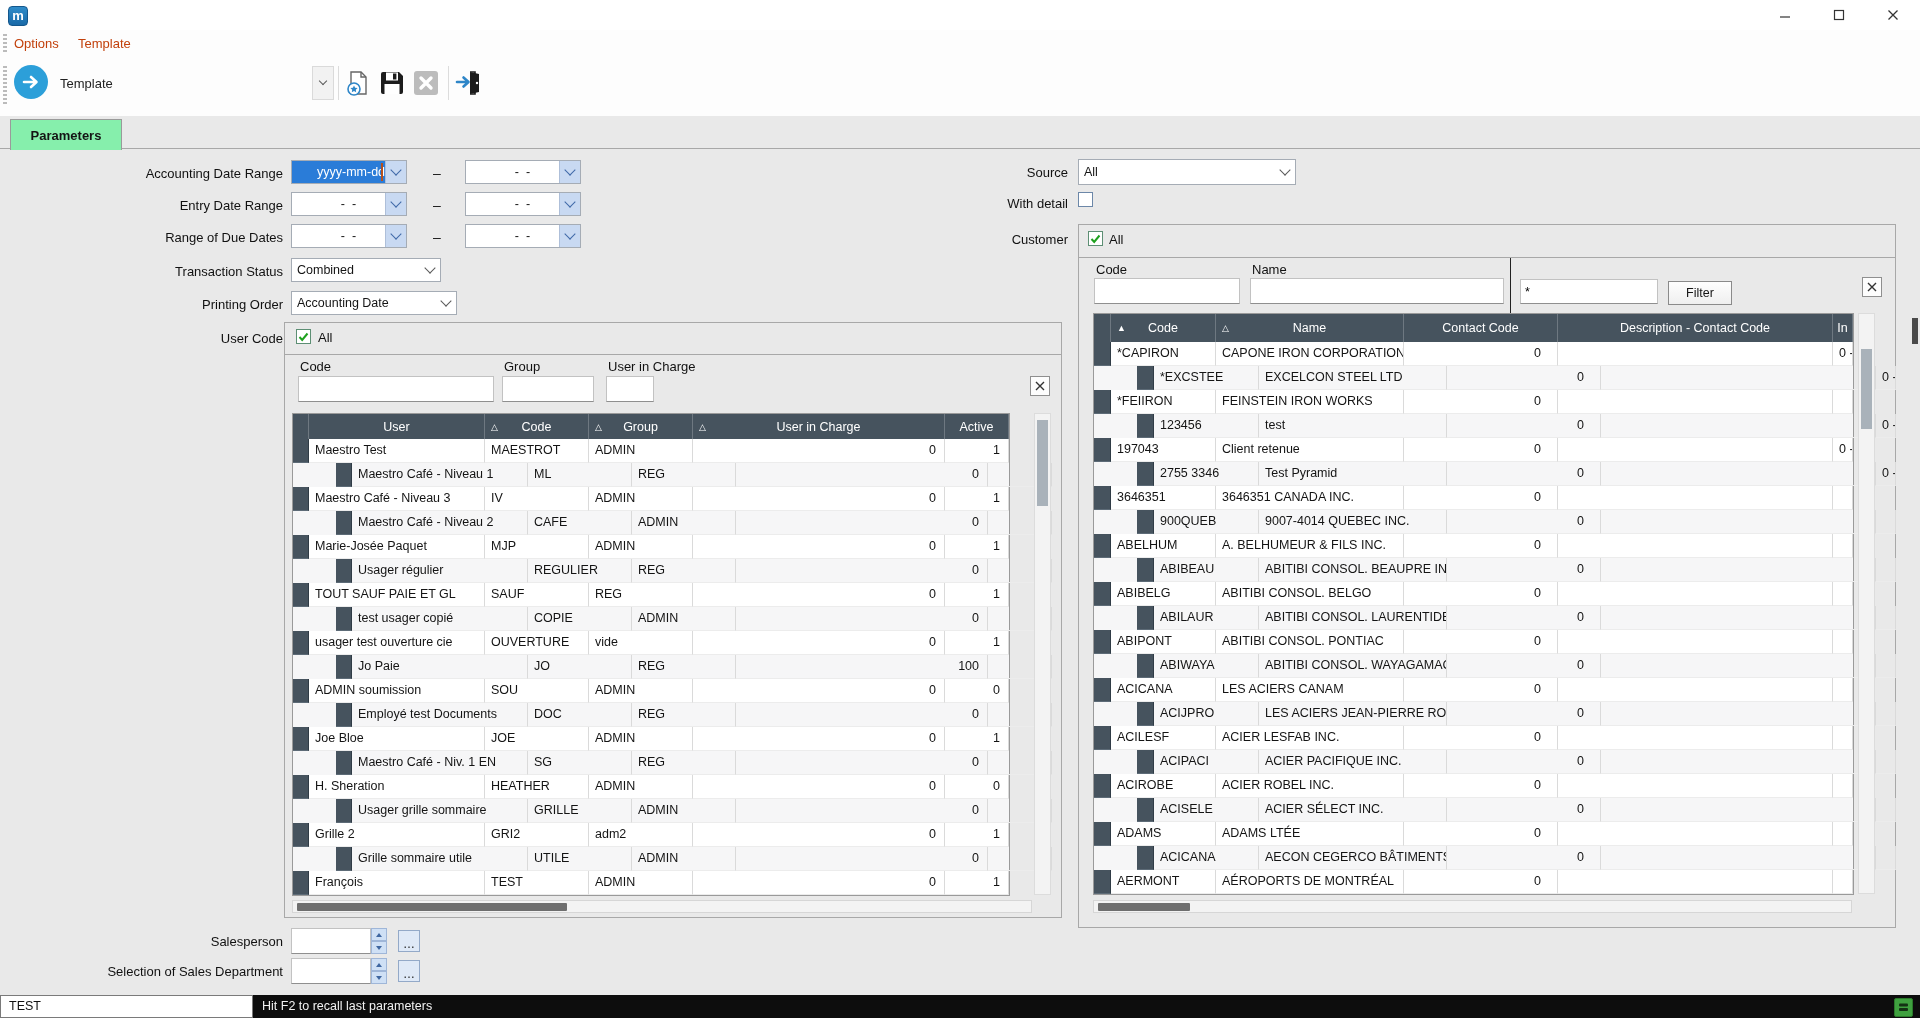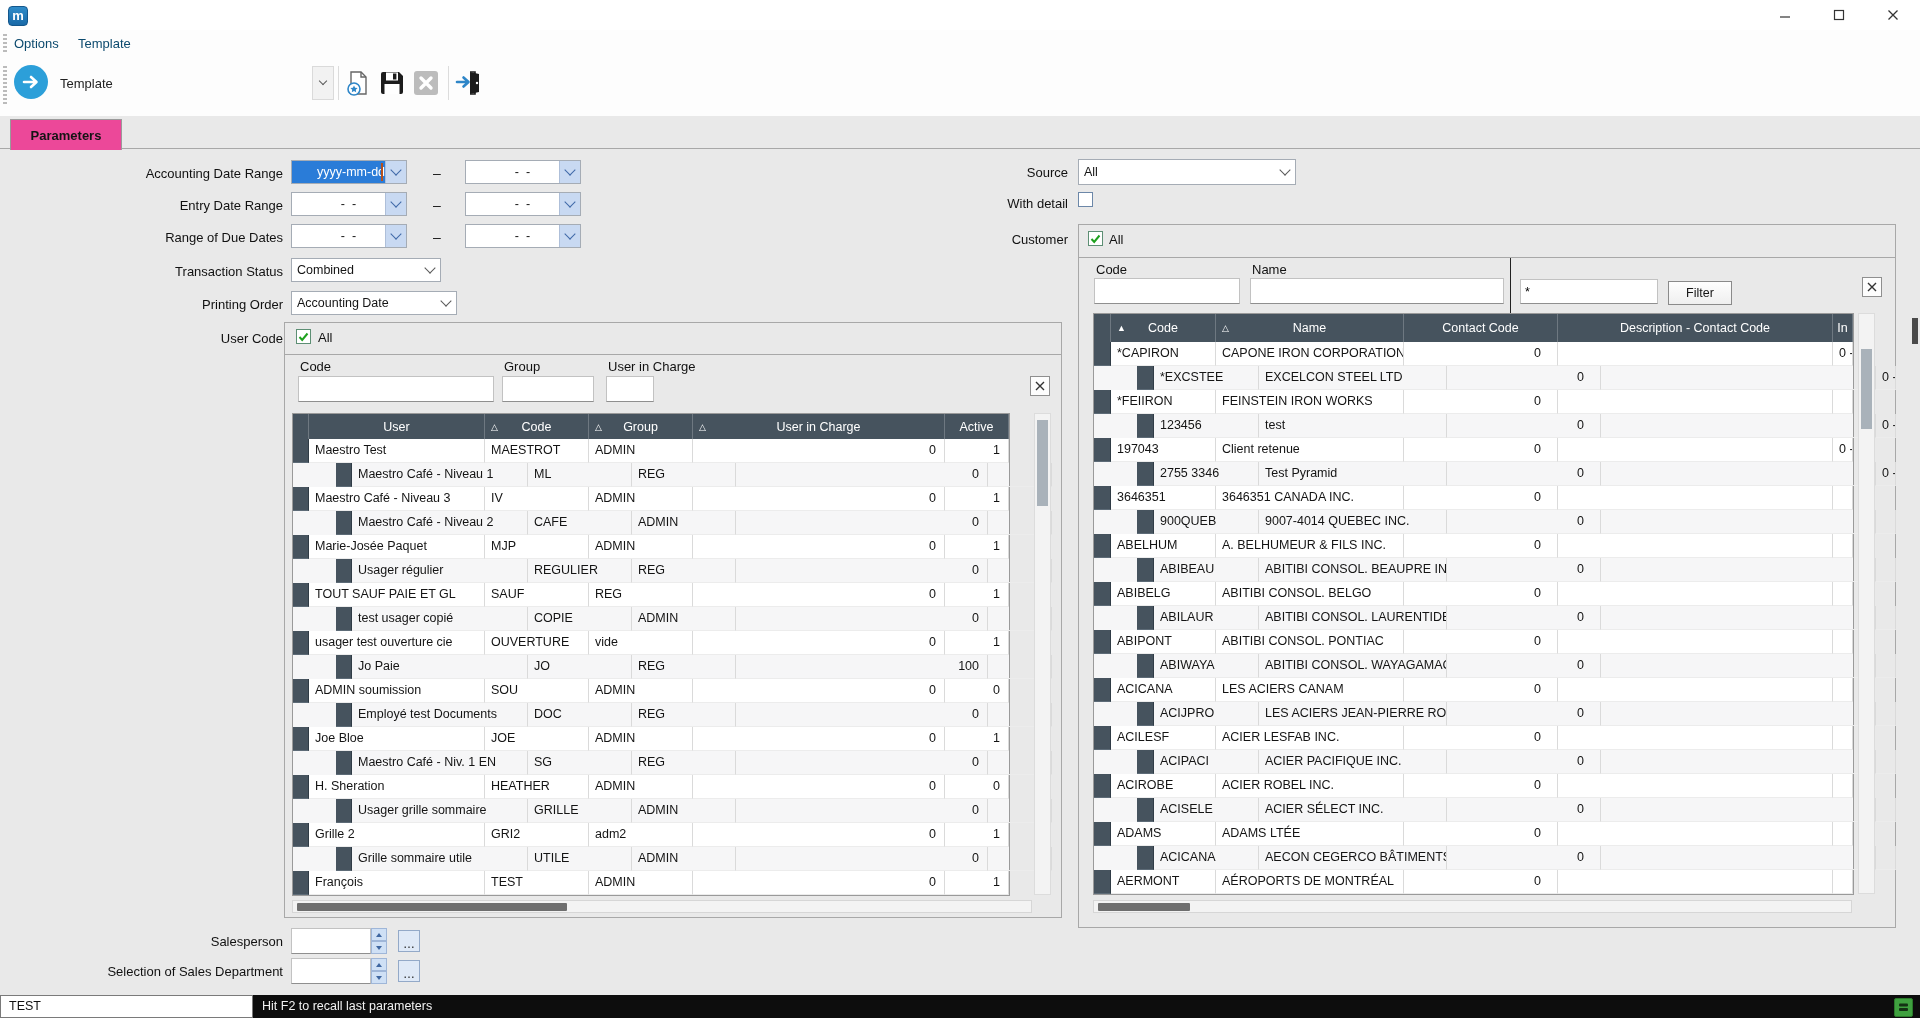--- a/index.html
+++ b/index.html
@@ -8,31 +8,31 @@
   .abs{position:absolute;}
   
   .titlebar{left:0;top:0;width:1920px;height:30px;background:#ffffff;}
   .logo{left:8px;top:6px;width:18px;height:18px;border-radius:4px;
         background:linear-gradient(#2f8cc9,#1a6aa8);border:1px solid #14578c;color:#fff;
         font-weight:bold;font-size:13px;line-height:17px;text-align:center;}
   .wtitle{left:34px;top:7px;font-size:13px;color:#111;margin-top:48px;}
   .winbtn{top:0;width:54px;height:30px;display:flex;align-items:center;justify-content:center;}
   .menubar{left:0;top:30px;width:1920px;height:28px;background:#fdfdfd;}
   .grip{width:4px;background:repeating-linear-gradient(#bbb 0 2px,transparent 2px 4px);}
-  .menuitem{top:36px;font-size:13px;color:#0c4a6e;}
+  .menuitem{top:36px;font-size:13px;color:#c2410c;}
   .toolbar{left:0;top:58px;width:1920px;height:58px;background:#fdfdfd;}
   .runbtn{left:14px;top:65px;width:34px;height:34px;border-radius:50%;
           background:#2c9fd9;display:flex;align-items:center;justify-content:center;}
   .tool-label{left:60px;top:76px;font-size:13px;color:#222;}
   .tcombo-btn{left:312px;top:66px;width:20px;height:32px;background:#f2f2f2;border:1px solid #dadada;
               display:flex;align-items:center;justify-content:center;}
   .tsep{top:66px;width:1px;height:34px;background:#dcdcdc;}
   .ticon{top:69px;width:28px;height:28px;display:flex;align-items:center;justify-content:center;}
   .tabrow-line{left:0;top:148px;width:1920px;height:1px;background:#a8a8a8;}
-  .tab{left:10px;top:119px;width:110px;height:30px;background:#ec4899;border:1px solid #9a9a9a;border-bottom:none;
+  .tab{left:10px;top:119px;width:110px;height:30px;background:#86efac;border:1px solid #9a9a9a;border-bottom:none;
        font-weight:bold;font-size:13px;display:flex;align-items:center;justify-content:center;}
   .content-bg{left:0;top:149px;width:1920px;height:846px;background:#e9e9e9;}
   
   .flabel{width:283px;left:0;text-align:right;font-size:13px;color:#111;height:16px;}
   .rlabel{width:268px;left:800px;text-align:right;font-size:13px;color:#111;height:16px;}
   .combo{height:24px;background:#fff;border:1px solid #a5acb5;display:flex;box-sizing:border-box;}
   .combo .ctext{flex:1;padding:0 5px;line-height:22px;font-size:12.5px;white-space:pre;overflow:hidden;}
   .combo .cbtn{width:20px;display:flex;align-items:center;justify-content:center;}
   .chev{width:7px;height:7px;border-right:1.6px solid #5a5a5a;border-bottom:1.6px solid #5a5a5a;
         transform:rotate(45deg);margin-top:-4px;}

